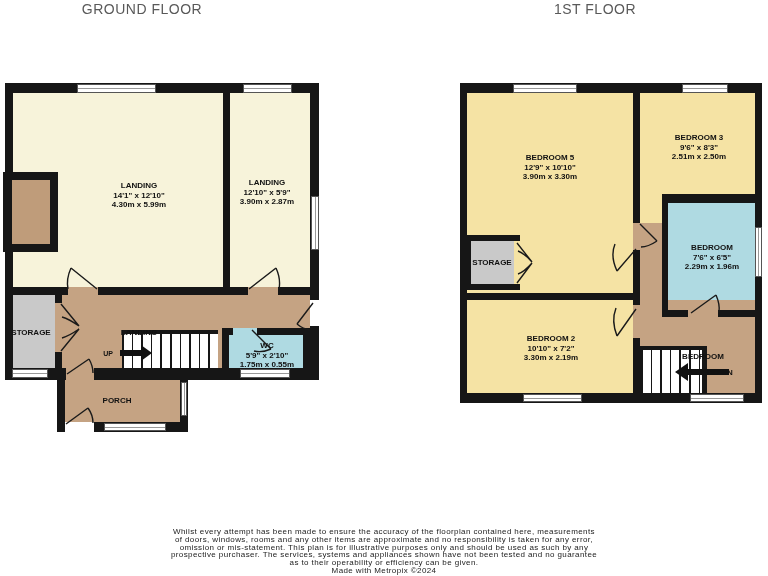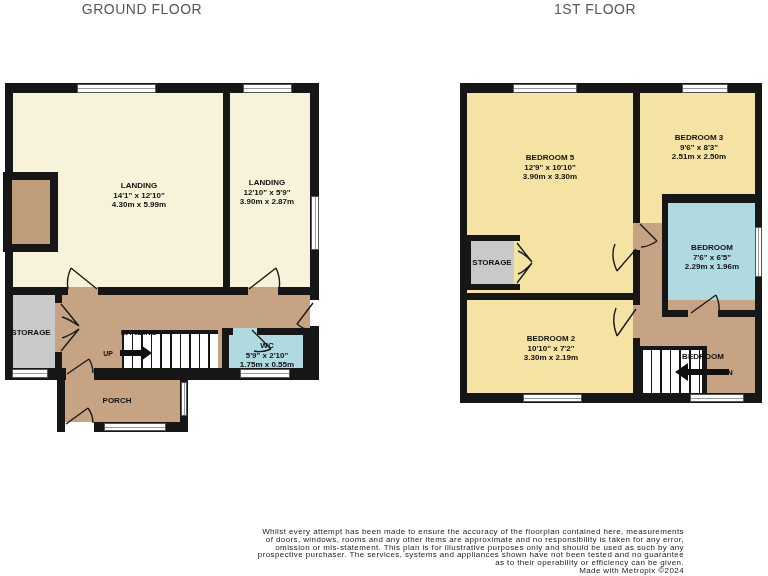--- a/index.html
+++ b/index.html
@@ -22,21 +22,21 @@
   .stairs{position:absolute;background:repeating-linear-gradient(to right,
           var(--wall) 0 1.6px,#ffffff 1.6px 9.6px);z-index:3;}
   .lbl{position:absolute;transform:translate(-50%,-50%);text-align:center;
        color:#111;font-size:8px;font-weight:bold;line-height:9.5px;
        white-space:nowrap;z-index:6;}
   .title{position:absolute;transform:translate(-50%,0);color:#595959;
          font-size:14px;letter-spacing:.5px;white-space:nowrap;z-index:6;}
   .small{font-size:7px;}
   #doors{position:absolute;left:0;top:0;z-index:5;}
   #footer{position:absolute;left:384px;top:528px;transform:translateX(-50%);
-          width:600px;text-align:right;color:#222;font-size:8px;
+          width:600px;text-align:center;color:#222;font-size:8px;
           letter-spacing:.4px;line-height:7.8px;z-index:6;}
 </style>
 </head>
 <body>
 
 <div id="canvas">
 
   <div class="title" style="left:142px;top:1px">GROUND FLOOR</div>
   <div class="title" style="left:595px;top:1px">1ST FLOOR</div>
 

